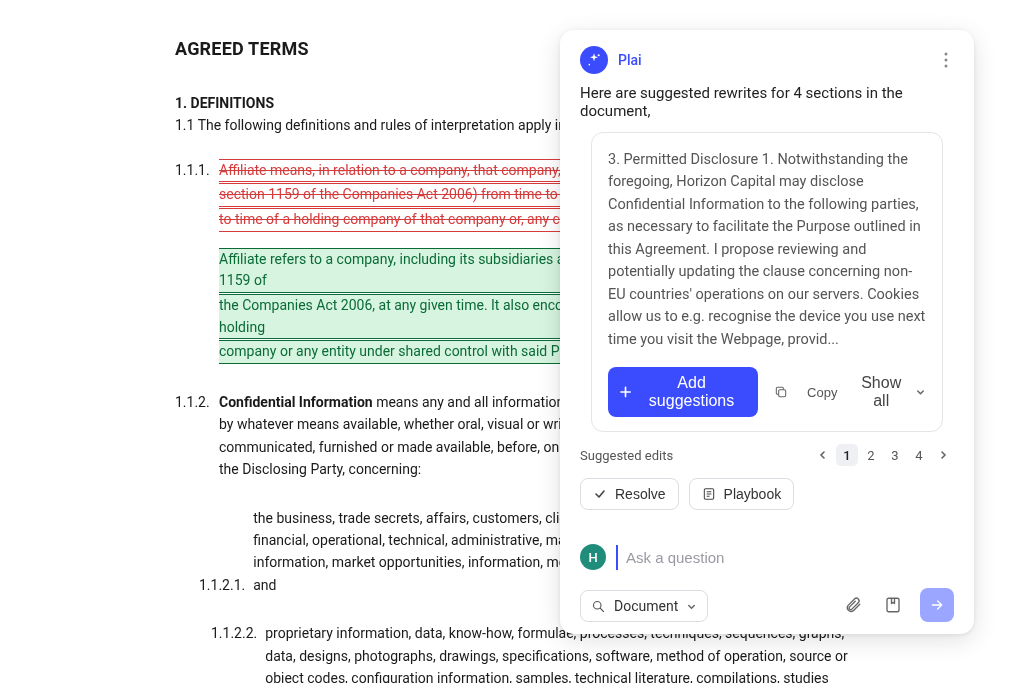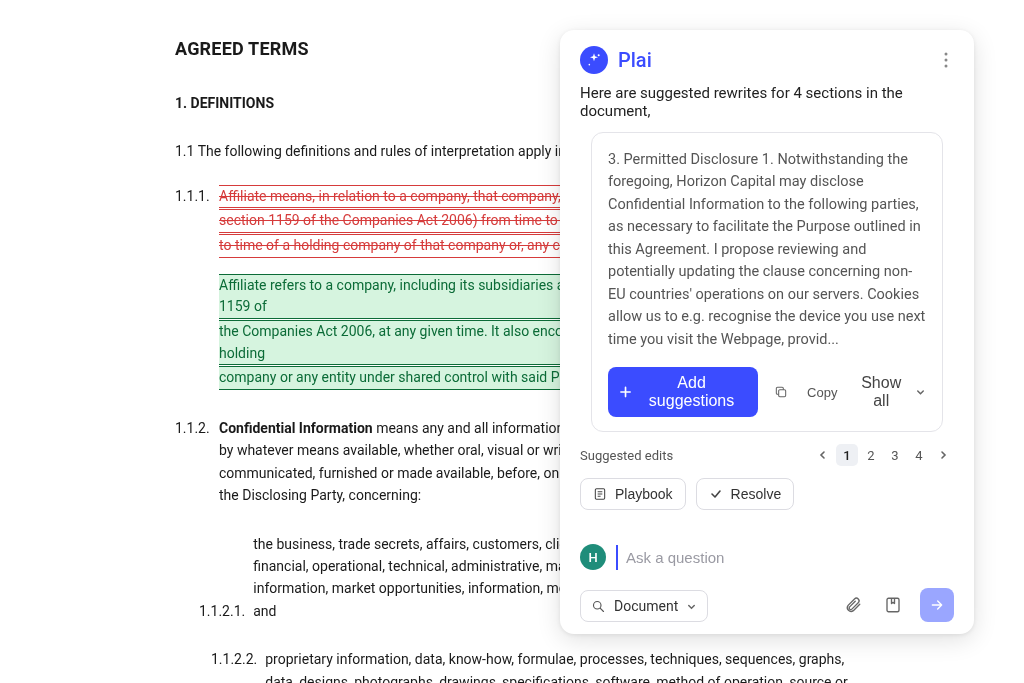--- a/index.html
+++ b/index.html
@@ -22,21 +22,20 @@
   }
   .doc-title {
     font-weight: 700;
     font-size: 18px;
     letter-spacing: 0.2px;
     margin-bottom: 28px;
   }
   .doc-h2 {
     font-weight: 700;
     font-size: 14px;
-    margin-bottom: 26px;
   }
   .clause-1-1 { margin-bottom: 22px; }
   .clause-block { display: flex; gap: 8px; margin-bottom: 26px; }
   .clause-num { flex: 0 0 36px; text-align: left; white-space: nowrap; }
   .clause-body { flex: 1; }
   .bold { font-weight: 700; }
   .del-text {
     color: #d63b3b;
     text-decoration: line-through;
     text-decoration-color: #d63b3b;
@@ -76,21 +75,21 @@
     gap: 10px;
     padding: 16px 20px 10px 20px;
   }
   .plai-avatar {
     width: 28px; height: 28px;
     border-radius: 50%;
     background: #3b4cff;
     display: flex; align-items: center; justify-content: center;
     color: #fff;
   }
-  .plai-name { color: #3b4cff; font-size: 20px; font-weight: 500; }
+  .plai-name { color: #3b4cff; font-size: 14px; font-weight: 500; }
   .kebab {
     margin-left: auto;
     color: #777;
     cursor: pointer;
     padding: 4px 6px;
     border-radius: 4px;
   }
   .panel-subtitle {
     padding: 0 20px 12px 20px;
     font-size: 15px;
@@ -349,31 +348,31 @@
       <div class="pager-btn">
         <svg width="10" height="10" viewBox="0 0 10 10">
             <path d="M4 2l3 3-3 3" stroke="#666" stroke-width="1.6" fill="none" stroke-linecap="round"></path>
           </svg>
       </div>
     </div>
   </div>
 
   <div class="action-row">
     <button class="btn-outline">
+      <svg width="14" height="14" viewBox="0 0 14 14">
+          <path d="M3 7l3 3 5-6" stroke="#444" stroke-width="1.6" fill="none" stroke-linecap="round" stroke-linejoin="round"></path>
+        </svg>
+      <span>Resolve</span>
+    </button>
+    <button class="btn-outline">
       <svg width="14" height="14" viewBox="0 0 24 24">
           <rect x="4" y="3" width="16" height="18" rx="2" stroke="#444" stroke-width="1.8" fill="none"></rect>
           <path d="M8 8h8M8 12h8M8 16h5" stroke="#444" stroke-width="1.8"></path>
         </svg>
       <span>Playbook</span>
-    </button>
-    <button class="btn-outline">
-      <svg width="14" height="14" viewBox="0 0 14 14">
-          <path d="M3 7l3 3 5-6" stroke="#444" stroke-width="1.6" fill="none" stroke-linecap="round" stroke-linejoin="round"></path>
-        </svg>
-      <span>Resolve</span>
     </button>
   </div>
 
   <div class="divider"></div>
 
   <div class="input-row">
     <div class="user-avatar">H</div>
     <input class="question-input" placeholder="Ask a question" style="">
   </div>
 

